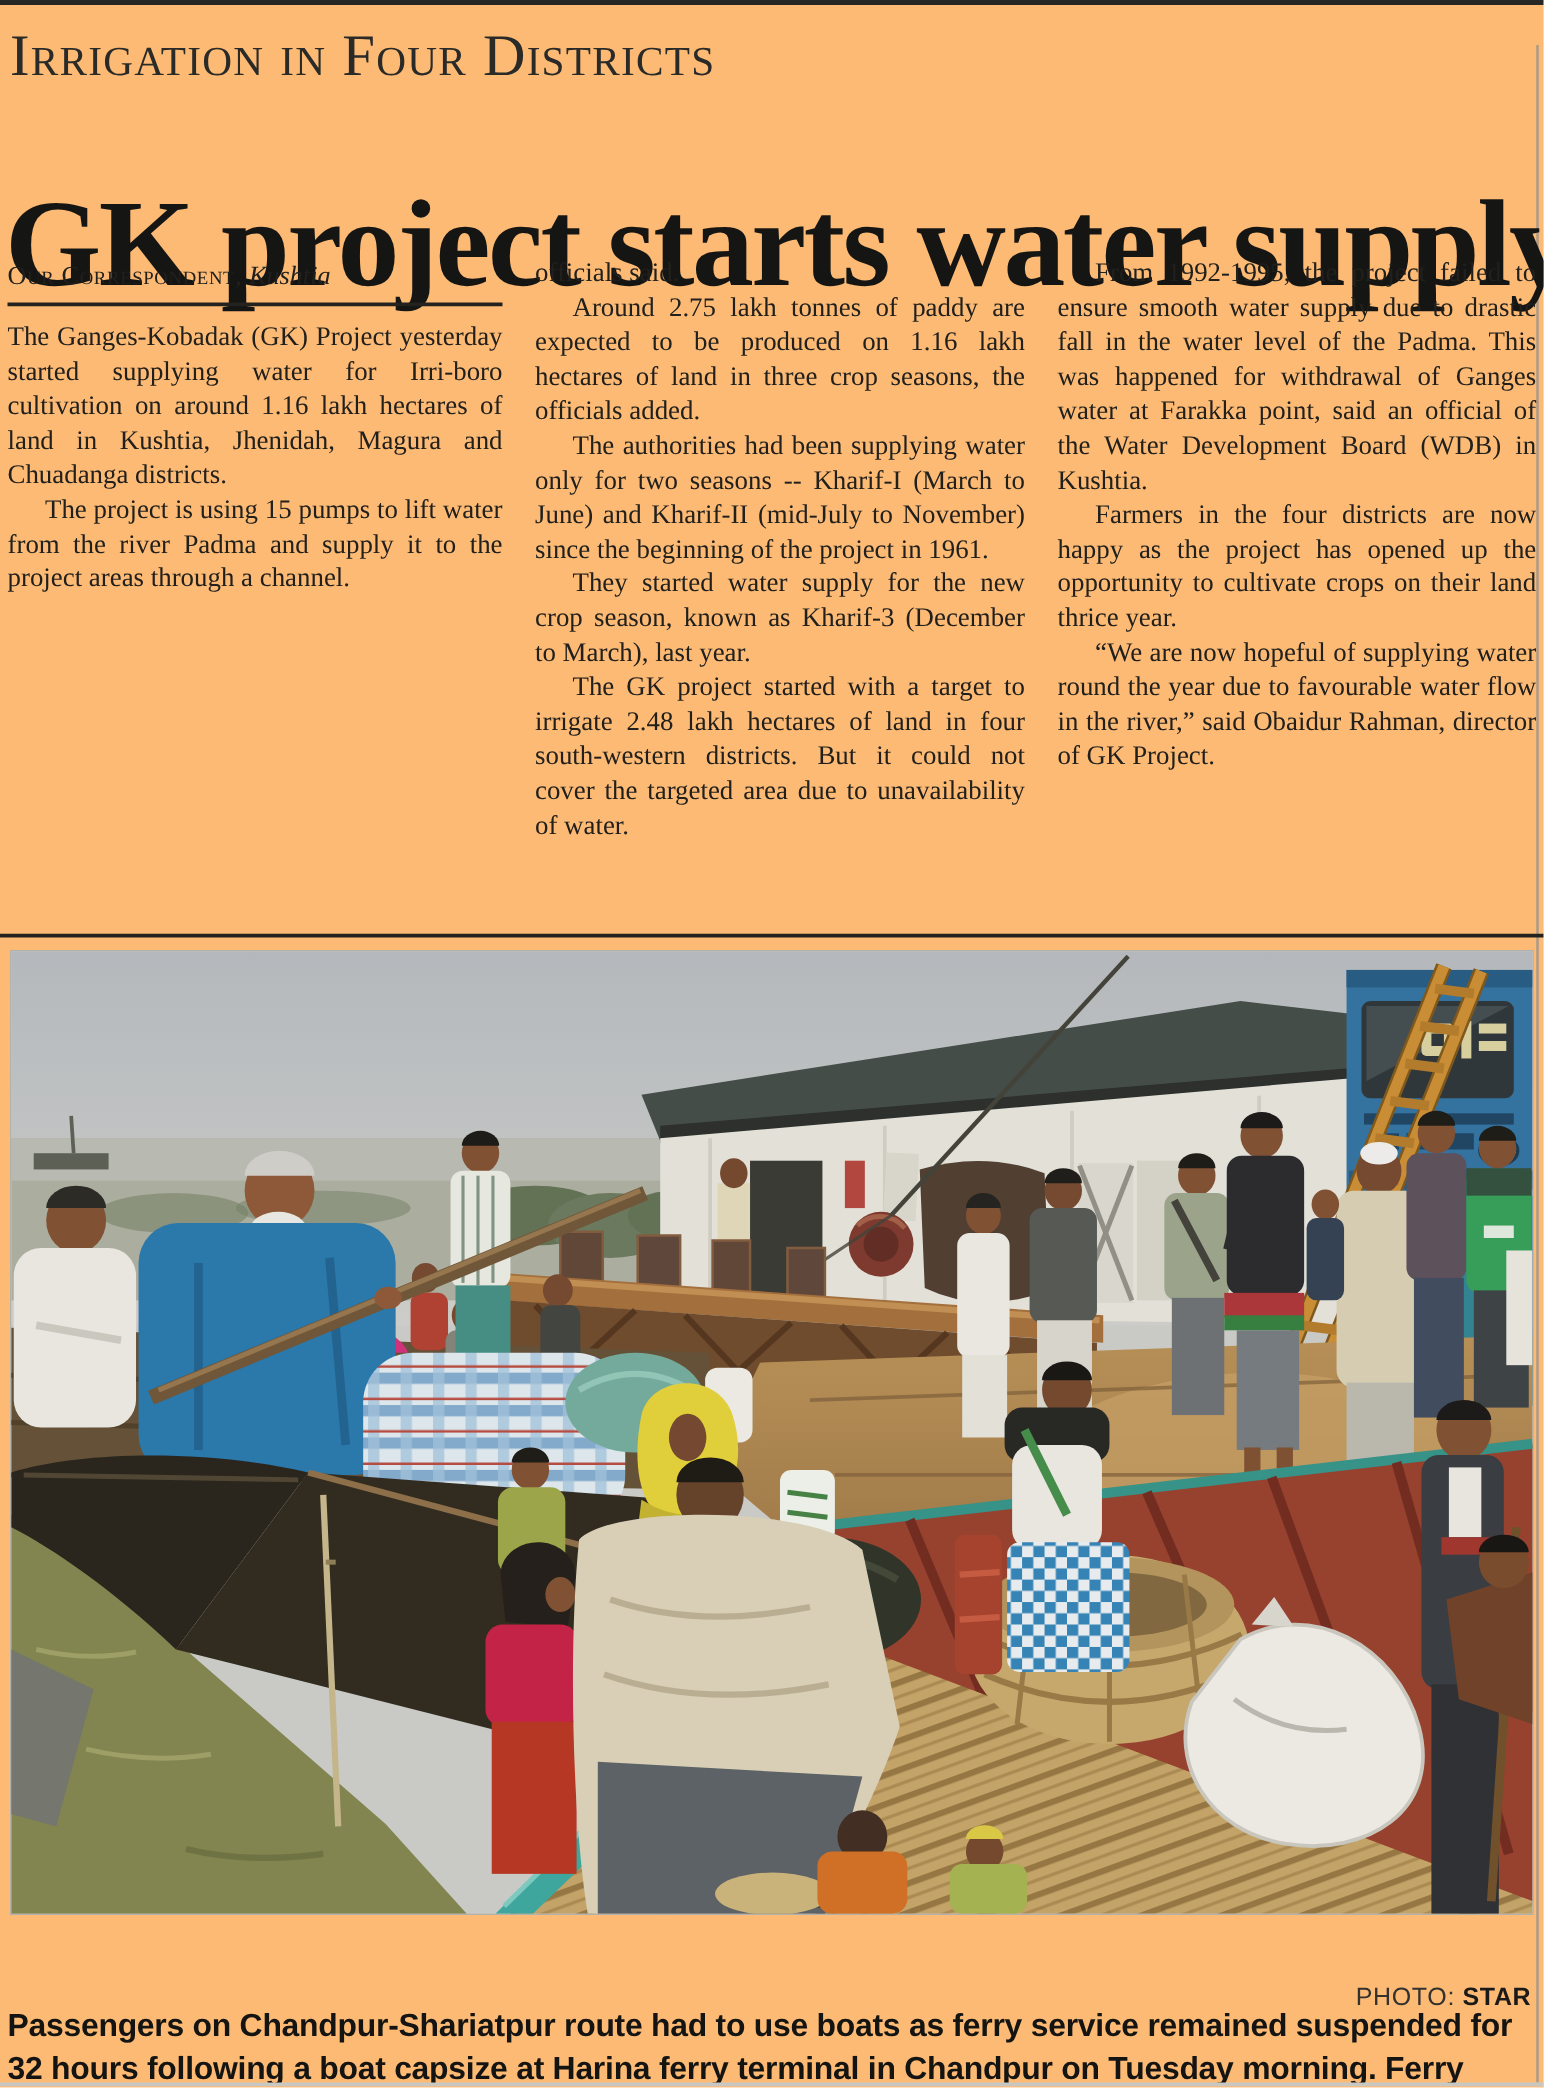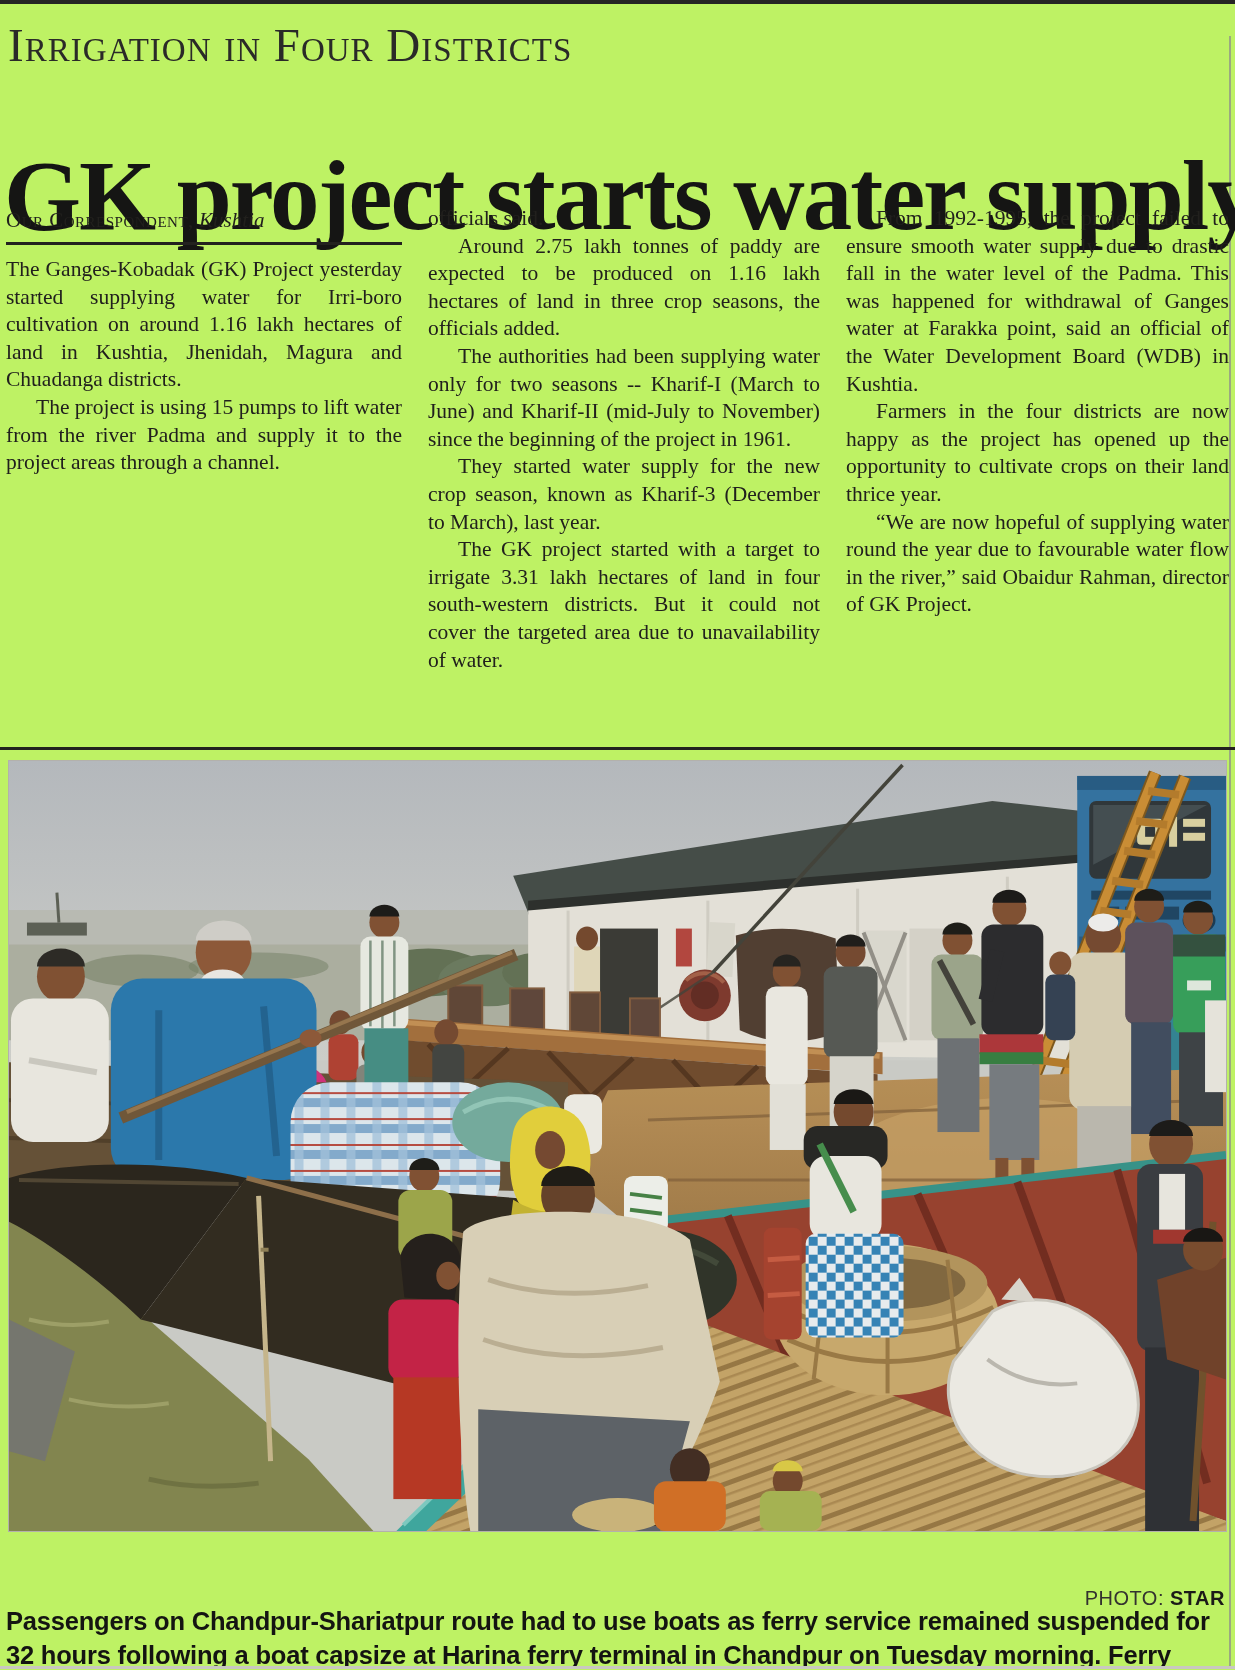--- a/index.html
+++ b/index.html
@@ -1,16 +1,16 @@
 <!DOCTYPE html>
 <html><head>
 <meta charset="utf-8">
 <style>
   html,body{margin:0;padding:0;background:#ffffff;}
-  .page{position:relative;width:1235px;height:1670px;background:#bef264;overflow:hidden;
+  .page{position:relative;width:1235px;height:1670px;background:#fdba74;overflow:hidden;
         font-family:"Liberation Serif", serif;color:#1e1d1b;}
   .top-rule{position:absolute;top:0;left:0;width:1235px;height:4px;background:#262624;}
   .right-rule{position:absolute;top:36px;left:1229px;width:2px;height:1630px;background:#8f8f8b;opacity:.75;}
   .bottom-edge{position:absolute;top:1666px;left:0;width:1235px;height:3px;background:#c9c7c1;}
 
   .kicker{position:absolute;top:22px;left:8px;font-size:47px;line-height:1;
           font-variant:small-caps;letter-spacing:1px;color:#2a2a28;}
   .headline{position:absolute;top:80px;left:4px;width:1228px;font-size:99px;line-height:1.02;
             font-weight:bold;letter-spacing:-2px;white-space:nowrap;color:#151514;}
 
@@ -55,21 +55,21 @@
     <div class="byline-rule"></div>
     <p class="flush">The Ganges-Kobadak (GK) Project yesterday started supplying water for Irri-boro cultivation on around 1.16 lakh hectares of land in Kushtia, Jhenidah, Magura and Chuadanga districts.</p>
     <p>The project is using 15 pumps to lift water from the river Padma and supply it to the project areas through a channel.</p>
   </div>
 
   <div class="col col-2">
     <p class="flush">officials said.</p>
     <p>Around 2.75 lakh tonnes of paddy are expected to be produced on 1.16 lakh hectares of land in three crop seasons, the officials added.</p>
     <p>The authorities had been supplying water only for two seasons -- Kharif-I (March to June) and Kharif-II (mid-July to November) since the beginning of the project in 1961.</p>
     <p>They started water supply for the new crop season, known as Kharif-3 (December to March), last year.</p>
-    <p>The GK project started with a target to irrigate 3.31 lakh hectares of land in four south-western districts. But it could not cover the targeted area due to unavailability of water.</p>
+    <p>The GK project started with a target to irrigate 2.48 lakh hectares of land in four south-western districts. But it could not cover the targeted area due to unavailability of water.</p>
   </div>
 
   <div class="col col-3">
     <p>From 1992-1995, the project failed to ensure smooth water supply due to drastic fall in the water level of the Padma. This was happened for withdrawal of Ganges water at Farakka point, said an official of the Water Development Board (WDB) in Kushtia.</p>
     <p>Farmers in the four districts are now happy as the project has opened up the opportunity to cultivate crops on their land thrice year.</p>
     <p>“We are now hopeful of supplying water round the year due to favourable water flow in the river,” said Obaidur Rahman, director of GK Project.</p>
   </div>
 
   <div class="photo-rule"></div>
 

